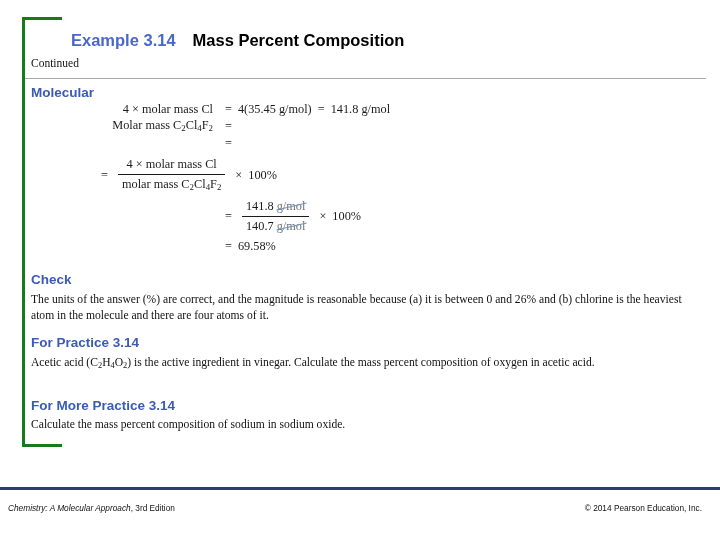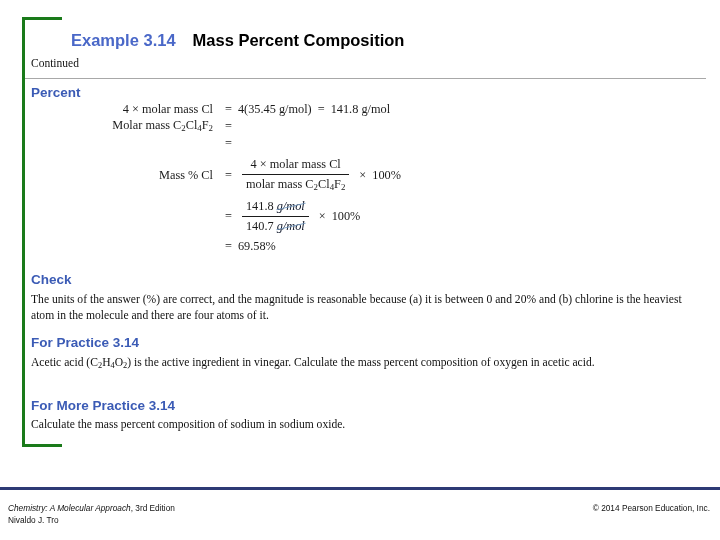--- a/index.html
+++ b/index.html
@@ -136,22 +136,21 @@
   .frac .num { padding: 0 4px 1px 4px; }
   .frac .den { padding: 1px 4px 0 4px; border-top: 1px solid #1b1b1b; }
 
   .eq-row-frac { align-items: center; margin-top: 5px; }
   .eq-row-frac .eq-lhs { min-width: 118px; }
 
   
   .cancel {
     position: relative;
     display: inline-block;
-    color: #0f172a;
-    font-style: italic;
+    color: #737373;
   }
   .cancel::after {
     content: "";
     position: absolute;
     left: -1px;
     right: -1px;
     top: 48%;
     height: 1px;
     background: #6d94bd;
     transform: rotate(-13deg);
@@ -171,21 +170,21 @@
     left: 8px;
     top: 503px;
     font-size: 8.3px;
     line-height: 1.42;
     color: #111111;
     white-space: nowrap;
   }
   #footer-left .book-title { font-style: italic; }
   #footer-right {
     position: absolute;
-    right: 10px;
+    right: 18px;
     top: 503px;
     font-size: 8.3px;
     color: #111111;
     white-space: nowrap;
     text-align: right;
   }
 </style>
 </head>
 <body>
 
@@ -194,21 +193,21 @@
 <div id="accent-foot"></div>
 
 <div id="page-title">
   <span class="ex-label">Example 3.14</span><span class="ex-name">Mass Percent Composition</span>
 </div>
 
 <div id="continued-label">Continued</div>
 
 <div id="header-rule"></div>
 
-<div id="solution-heading" class="section-heading">Percent</div>
+<div id="solution-heading" class="section-heading">Molecular</div>
 
 <div id="math-block">
 
   <div class="eq-row">
     <span class="eq-lhs">
       <span>4</span>
       <span>×</span>
       <span>molar mass Cl</span>
     </span>
     <span class="eq-op">=</span>
@@ -221,21 +220,20 @@
     <span class="eq-lhs"><span>Molar mass C</span><sub>2</sub><span>Cl</span><sub>4</sub><span>F</span><sub>2</sub></span>
     <span class="eq-op">=</span>
   </div>
 
   <div class="eq-row">
     <span class="eq-lhs"></span>
     <span class="eq-op">=</span>
   </div>
 
   <div class="eq-row eq-row-frac">
-    <span class="eq-lhs">Mass % Cl</span>
     <span class="eq-op">=</span>
     <span class="frac">
       <span class="num"><span>4</span> <span>×</span> <span>molar mass Cl</span></span>
       <span class="den"><span>molar mass C</span><sub>2</sub><span>Cl</span><sub>4</sub><span>F</span><sub>2</sub></span>
     </span>
     <span class="eq-op">×</span>
     <span class="eq-rhs">100%</span>
   </div>
 
   <div class="eq-row eq-row-frac">
@@ -251,26 +249,25 @@
 
   <div class="eq-row" style="margin-top:4px;">
     <span class="eq-lhs"></span>
     <span class="eq-op">=</span>
     <span class="eq-rhs">69.58%</span>
   </div>
 
 </div>
 
 <div id="check-heading" class="section-heading">Check</div>
-<div id="check-text" class="body-text">The units of the answer (%) are correct, and the magnitude is reasonable because (a) it is between 0 and 20% and (b) chlorine is the heaviest atom in the molecule and there are four atoms of it.</div>
+<div id="check-text" class="body-text">The units of the answer (%) are correct, and the magnitude is reasonable because (a) it is between 0 and 26% and (b) chlorine is the heaviest atom in the molecule and there are four atoms of it.</div>
 
 <div id="practice-heading" class="section-heading">For Practice 3.14</div>
 <div id="practice-text" class="body-text"><span>Acetic acid (C</span><sub>2</sub><span>H</span><sub>4</sub><span>O</span><sub>2</sub><span>) is the active ingredient in vinegar. Calculate the mass percent composition of oxygen in acetic acid.</span></div>
 
 <div id="more-practice-heading" class="section-heading">For More Practice 3.14</div>
 <div id="more-practice-text" class="body-text">Calculate the mass percent composition of sodium in sodium oxide.</div>
 
 <div id="footer-rule"></div>
 <div id="footer-left">
   <div><span class="book-title">Chemistry: A Molecular Approach</span><span>, 3rd Edition</span></div>
-  <div>Nivaldo J. Tro</div>
 </div>
 <div id="footer-right">© 2014 Pearson Education, Inc.</div>
 
 </body></html>

